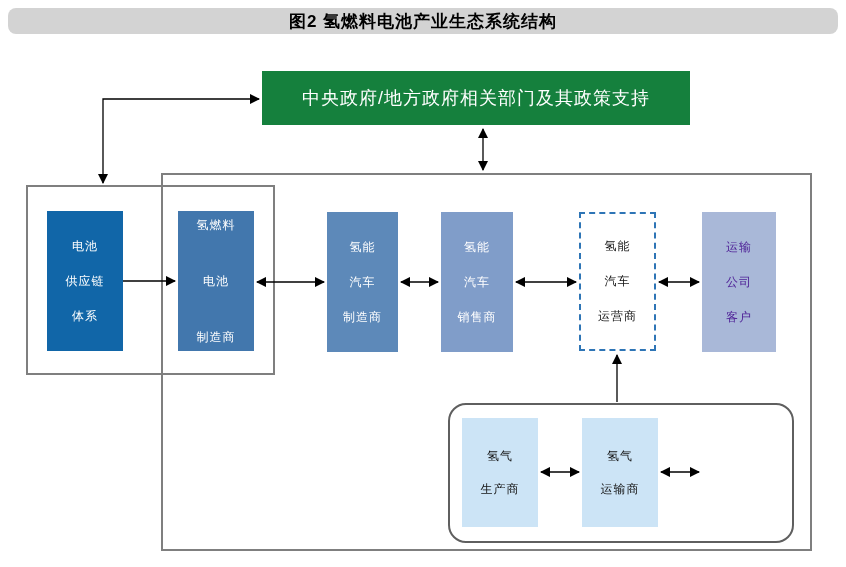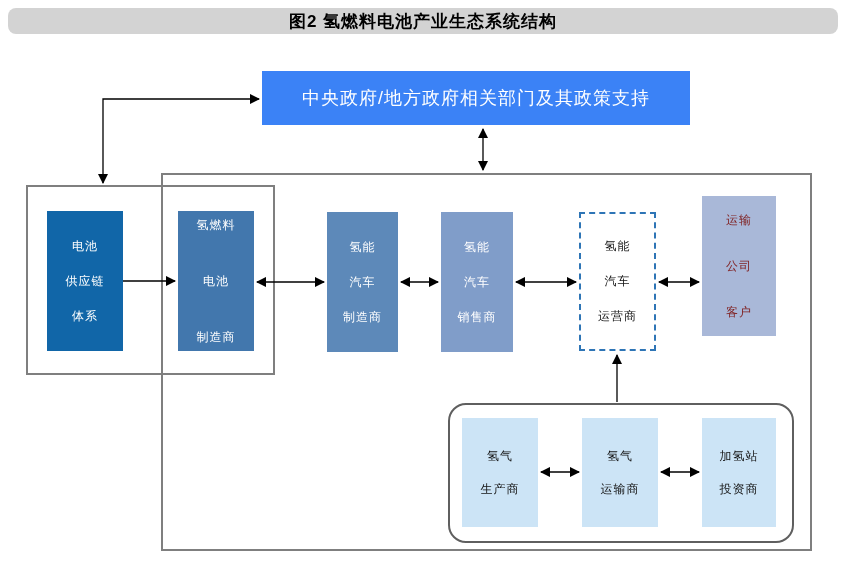--- a/index.html
+++ b/index.html
@@ -18,21 +18,21 @@
   }
   .nbox .ln{display:block;font-size:12px;line-height:35px;letter-spacing:1px;}
   .two .ln{line-height:33px;}
   #n-gov{left:262px;top:71px;width:428px;height:54px;color:#fff;}
   #n-gov .ln{font-size:18px;line-height:22px;letter-spacing:1px;}
   #n-b1{left:47px;top:211px;width:76px;height:140px;color:#fff;}
   #n-b2{left:178px;top:211px;width:76px;height:140px;color:#fff;gap:21px;}
   #n-b3{left:327px;top:212px;width:71px;height:140px;color:#fff;}
   #n-b4{left:441px;top:212px;width:72px;height:140px;color:#fff;}
   #n-b5{left:579px;top:212px;width:77px;height:139px;color:#141414;background:#fff;border:2px dashed #2e75b6;}
-  #n-b6{left:702px;top:196px;width:74px;height:140px;color:#7f1d1d;gap:11px;}
+  #n-b6{left:702px;top:212px;width:74px;height:140px;color:#4c1d95;}
   #n-b7{left:462px;top:418px;width:76px;height:109px;color:#141414;}
   #n-b8{left:582px;top:418px;width:76px;height:109px;color:#141414;}
   #n-b9{left:702px;top:418px;width:74px;height:109px;color:#141414;}
   .rect{position:absolute;box-sizing:border-box;border:2px solid #7f7f7f;background:transparent;}
   #outer-rect{left:161px;top:173px;width:651px;height:378px;}
   #supply-rect{left:26px;top:185px;width:249px;height:190px;}
   #group-rect{left:448px;top:403px;width:346px;height:140px;border-radius:18px;border-color:#5f5f5f;}
   svg.arrows{position:absolute;left:0;top:0;width:846px;height:567px;pointer-events:none;}
   svg.arrows line, svg.arrows polyline{stroke:#000;stroke-width:1.3;fill:none;}
   svg.arrows marker path{fill:#000;}
@@ -43,21 +43,21 @@
 <div class="canvas">
 
   <div class="title-bar" style="background-color: rgb(211, 211, 211); border-radius: 8px;">
     <span>图2 氢燃料电池产业生态系统结构</span>
   </div>
 
   <div class="rect" id="outer-rect" style="border-color: rgb(127, 127, 127);"></div>
   <div class="rect" id="supply-rect" style="border-color: rgb(127, 127, 127);"></div>
   <div class="rect" id="group-rect" style="border-color: rgb(95, 95, 95);"></div>
 
-  <div class="nbox" id="n-gov" style="background-color: #3b82f6;">
+  <div class="nbox" id="n-gov" style="background-color: #15803d;">
     <span class="ln">中央政府/地方政府相关部门及其政策支持</span>
   </div>
 
   <div class="nbox" id="n-b1" style="background-color: rgb(17, 102, 168);">
     <span class="ln">电池</span>
     <span class="ln">供应链</span>
     <span class="ln">体系</span>
   </div>
 
   <div class="nbox" id="n-b2" style="background-color: rgb(66, 119, 173);">
@@ -93,24 +93,20 @@
   <div class="nbox two" id="n-b7" style="background-color: rgb(204, 228, 246);">
     <span class="ln">氢气</span>
     <span class="ln">生产商</span>
   </div>
 
   <div class="nbox two" id="n-b8" style="background-color: rgb(204, 228, 246);">
     <span class="ln">氢气</span>
     <span class="ln">运输商</span>
   </div>
 
-  <div class="nbox two" id="n-b9" style="background-color: rgb(204, 228, 246);">
-    <span class="ln">加氢站</span>
-    <span class="ln">投资商</span>
-  </div>
 
   <svg class="arrows" viewBox="0 0 846 567">
     <defs>
       <marker id="ah" viewBox="0 0 10 10" refX="9" refY="5" markerWidth="8" markerHeight="8" orient="auto-start-reverse">
         <path d="M0,0 L10,5 L0,10 z"></path>
       </marker>
     </defs>
     <polyline points="103,183 103,99 259,99" marker-start="url(#ah)" marker-end="url(#ah)"></polyline>
     <line x1="483" y1="129" x2="483" y2="170" marker-start="url(#ah)" marker-end="url(#ah)"></line>
     <line x1="123" y1="281" x2="175" y2="281" marker-end="url(#ah)"></line>

